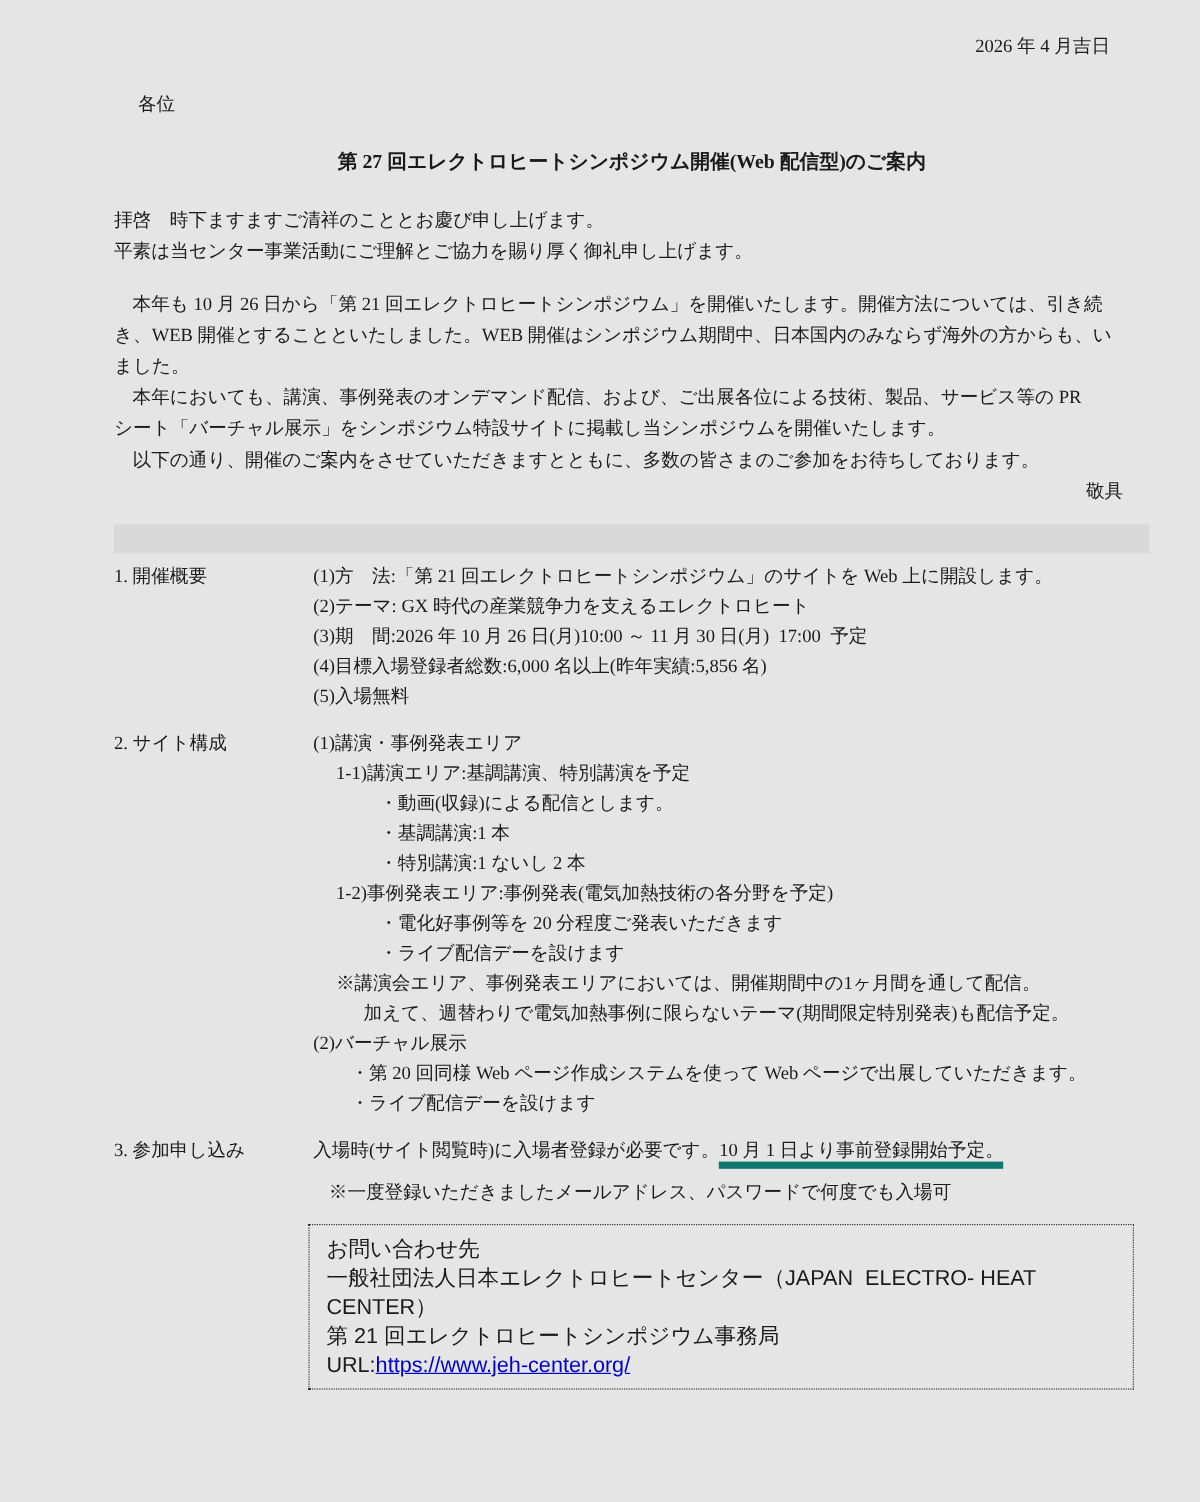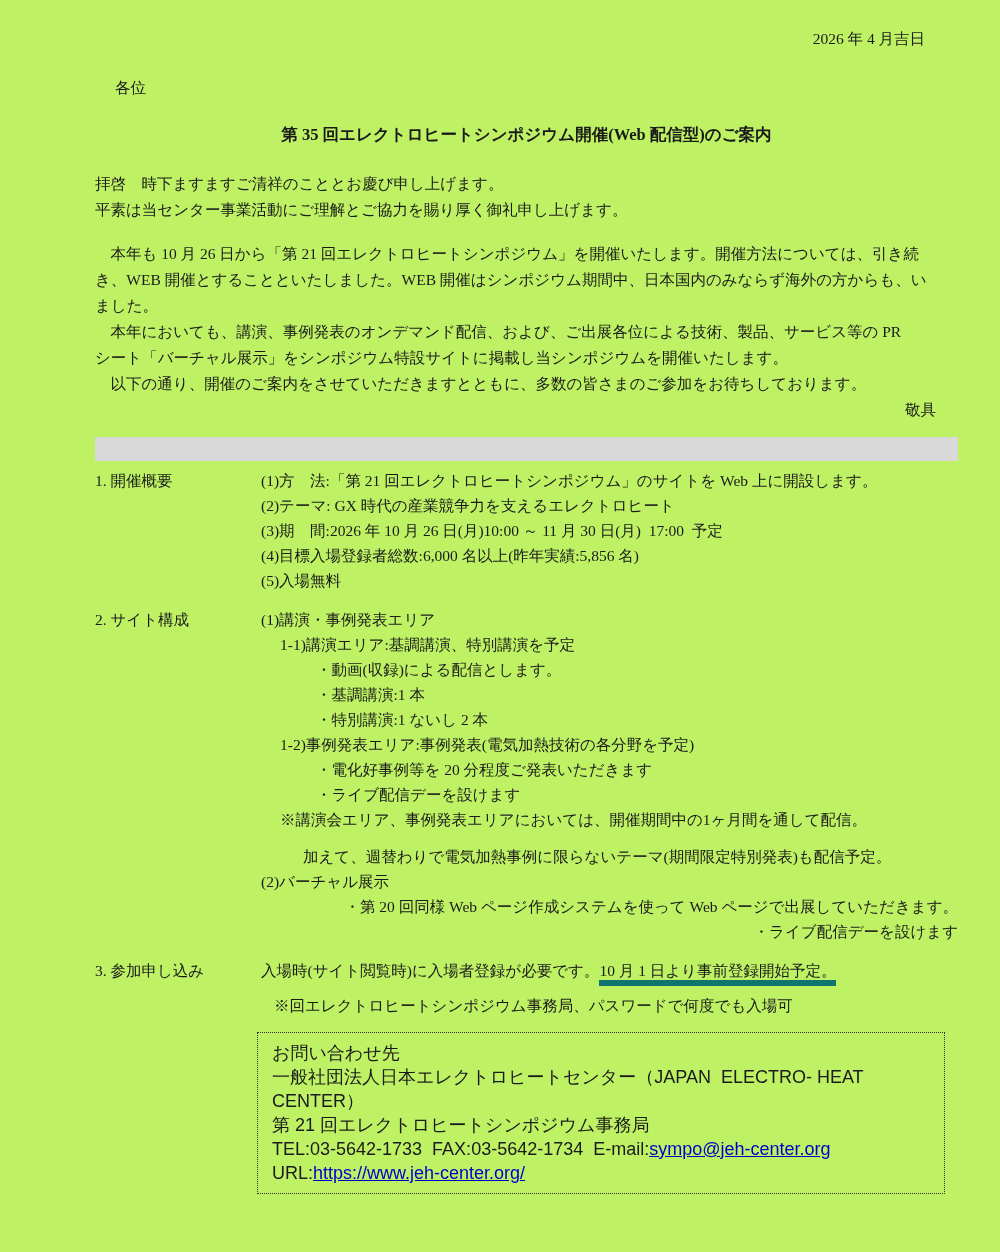--- a/index.html
+++ b/index.html
@@ -1,19 +1,19 @@
 <!DOCTYPE html>
 <html><head>
 <meta charset="utf-8">
 <style>
   html,body{margin:0;padding:0;background:#ffffff;}
   .page{
     position:relative;
     width:1000px;height:1252px;
-    background:#bef264;
+    background:#e5e5e5;
     overflow:hidden;
     box-sizing:border-box;
     padding:0 42px 0 95px;
     font-family:"Liberation Serif","DejaVu Serif",serif;
     color:#1a1a1a;
     font-size:15.5px;
   }
   .line, .gline, .bline, .sec-line, .cline{white-space:pre-wrap;}
   .date{margin-top:26px;line-height:26px;text-align:right;padding-right:33px;}
   .salutation{margin-top:23px;line-height:26px;padding-left:20px;}
@@ -32,22 +32,22 @@
   .bar{margin-top:14px;height:24px;}
   .sections{margin-top:7px;}
   .section{display:flex;margin-bottom:14px;}
   .section:last-child{margin-bottom:0;}
   .sec-label{width:163px;flex:0 0 163px;line-height:25px;}
   .sec-content{flex:1 1 auto;}
   .sec-line{line-height:25px;}
   .ind0{padding-left:3px;}
   .ind1{padding-left:22px;}
   .ind2{padding-left:58px;}
-  .ind3{padding-left:45px;margin-top:12px;}
-  .ind4{padding-left:34px;text-align:right;}
+  .ind3{padding-left:45px;}
+  .ind4{padding-left:34px;}
   .ind5{padding-left:16px;}
   .gap{margin-top:10px;}
   .uline{border-bottom:6px solid #0f766e;padding-bottom:1px;}
   .contact-box{
     margin-top:14px;
     margin-left:162px;
     width:688px;
     box-sizing:border-box;
     border:1px dotted #333;
     padding:8px 14px;
@@ -56,21 +56,21 @@
   }
   .cline{line-height:24px;}
   .link{text-decoration:underline;cursor:pointer;}
 </style>
 </head>
 <body>
 
 <div class="page">
   <div class="date">2026 年 4 月吉日</div>
   <div class="salutation">各位</div>
-  <div class="title">第 35 回エレクトロヒートシンポジウム開催(Web 配信型)のご案内</div>
+  <div class="title">第 27 回エレクトロヒートシンポジウム開催(Web 配信型)のご案内</div>
 
   <div class="greeting">
       <div class="gline">拝啓　時下ますますご清祥のこととお慶び申し上げます。</div>
       <div class="gline">平素は当センター事業活動にご理解とご協力を賜り厚く御礼申し上げます。</div>
     </div>
 
   <div class="paragraphs">
       <div class="para">
         <div class="bline">　本年も 10 月 26 日から「第 21 回エレクトロヒートシンポジウム」を開催いたします。開催方法については、引き続</div>
         <div class="bline">き、WEB 開催とすることといたしました。WEB 開催はシンポジウム期間中、日本国内のみならず海外の方からも、い</div>
@@ -115,25 +115,24 @@
           <div class="sec-line ind3"><span>加えて、週替わりで電気加熱事例に限らないテーマ(期間限定特別発表)も配信予定。</span></div>
           <div class="sec-line ind0"><span>(2)バーチャル展示</span></div>
           <div class="sec-line ind4"><span>・第 20 回同様 Web ページ作成システムを使って Web ページで出展していただきます。</span></div>
           <div class="sec-line ind4"><span>・ライブ配信デーを設けます</span></div>
         </div>
       </div>
       <div class="section">
         <div class="sec-label">3. 参加申し込み</div>
         <div class="sec-content">
           <div class="sec-line ind0"><span>入場時(サイト閲覧時)に入場者登録が必要です。</span><span class="uline">10 月 1 日より事前登録開始予定。</span></div>
-          <div class="sec-line ind5 gap"><span>※回エレクトロヒートシンポジウム事務局、パスワードで何度でも入場可</span></div>
+          <div class="sec-line ind5 gap"><span>※一度登録いただきましたメールアドレス、パスワードで何度でも入場可</span></div>
         </div>
       </div>
     </div>
 
   <div class="contact-box">
     <div class="cline">お問い合わせ先</div>
     <div class="cline">一般社団法人日本エレクトロヒートセンター（JAPAN  ELECTRO- HEAT  CENTER）</div>
     <div class="cline">第 21 回エレクトロヒートシンポジウム事務局</div>
-    <div class="cline"><span>TEL:03-5642-1733  FAX:03-5642-1734  E-mail:</span><a class="link" style="color: rgb(0, 0, 204);">sympo@jeh-center.org</a></div>
     <div class="cline"><span>URL:</span><a class="link" style="color: rgb(0, 0, 204);">https://www.jeh-center.org/</a></div>
   </div>
 </div>
 
 </body></html>

